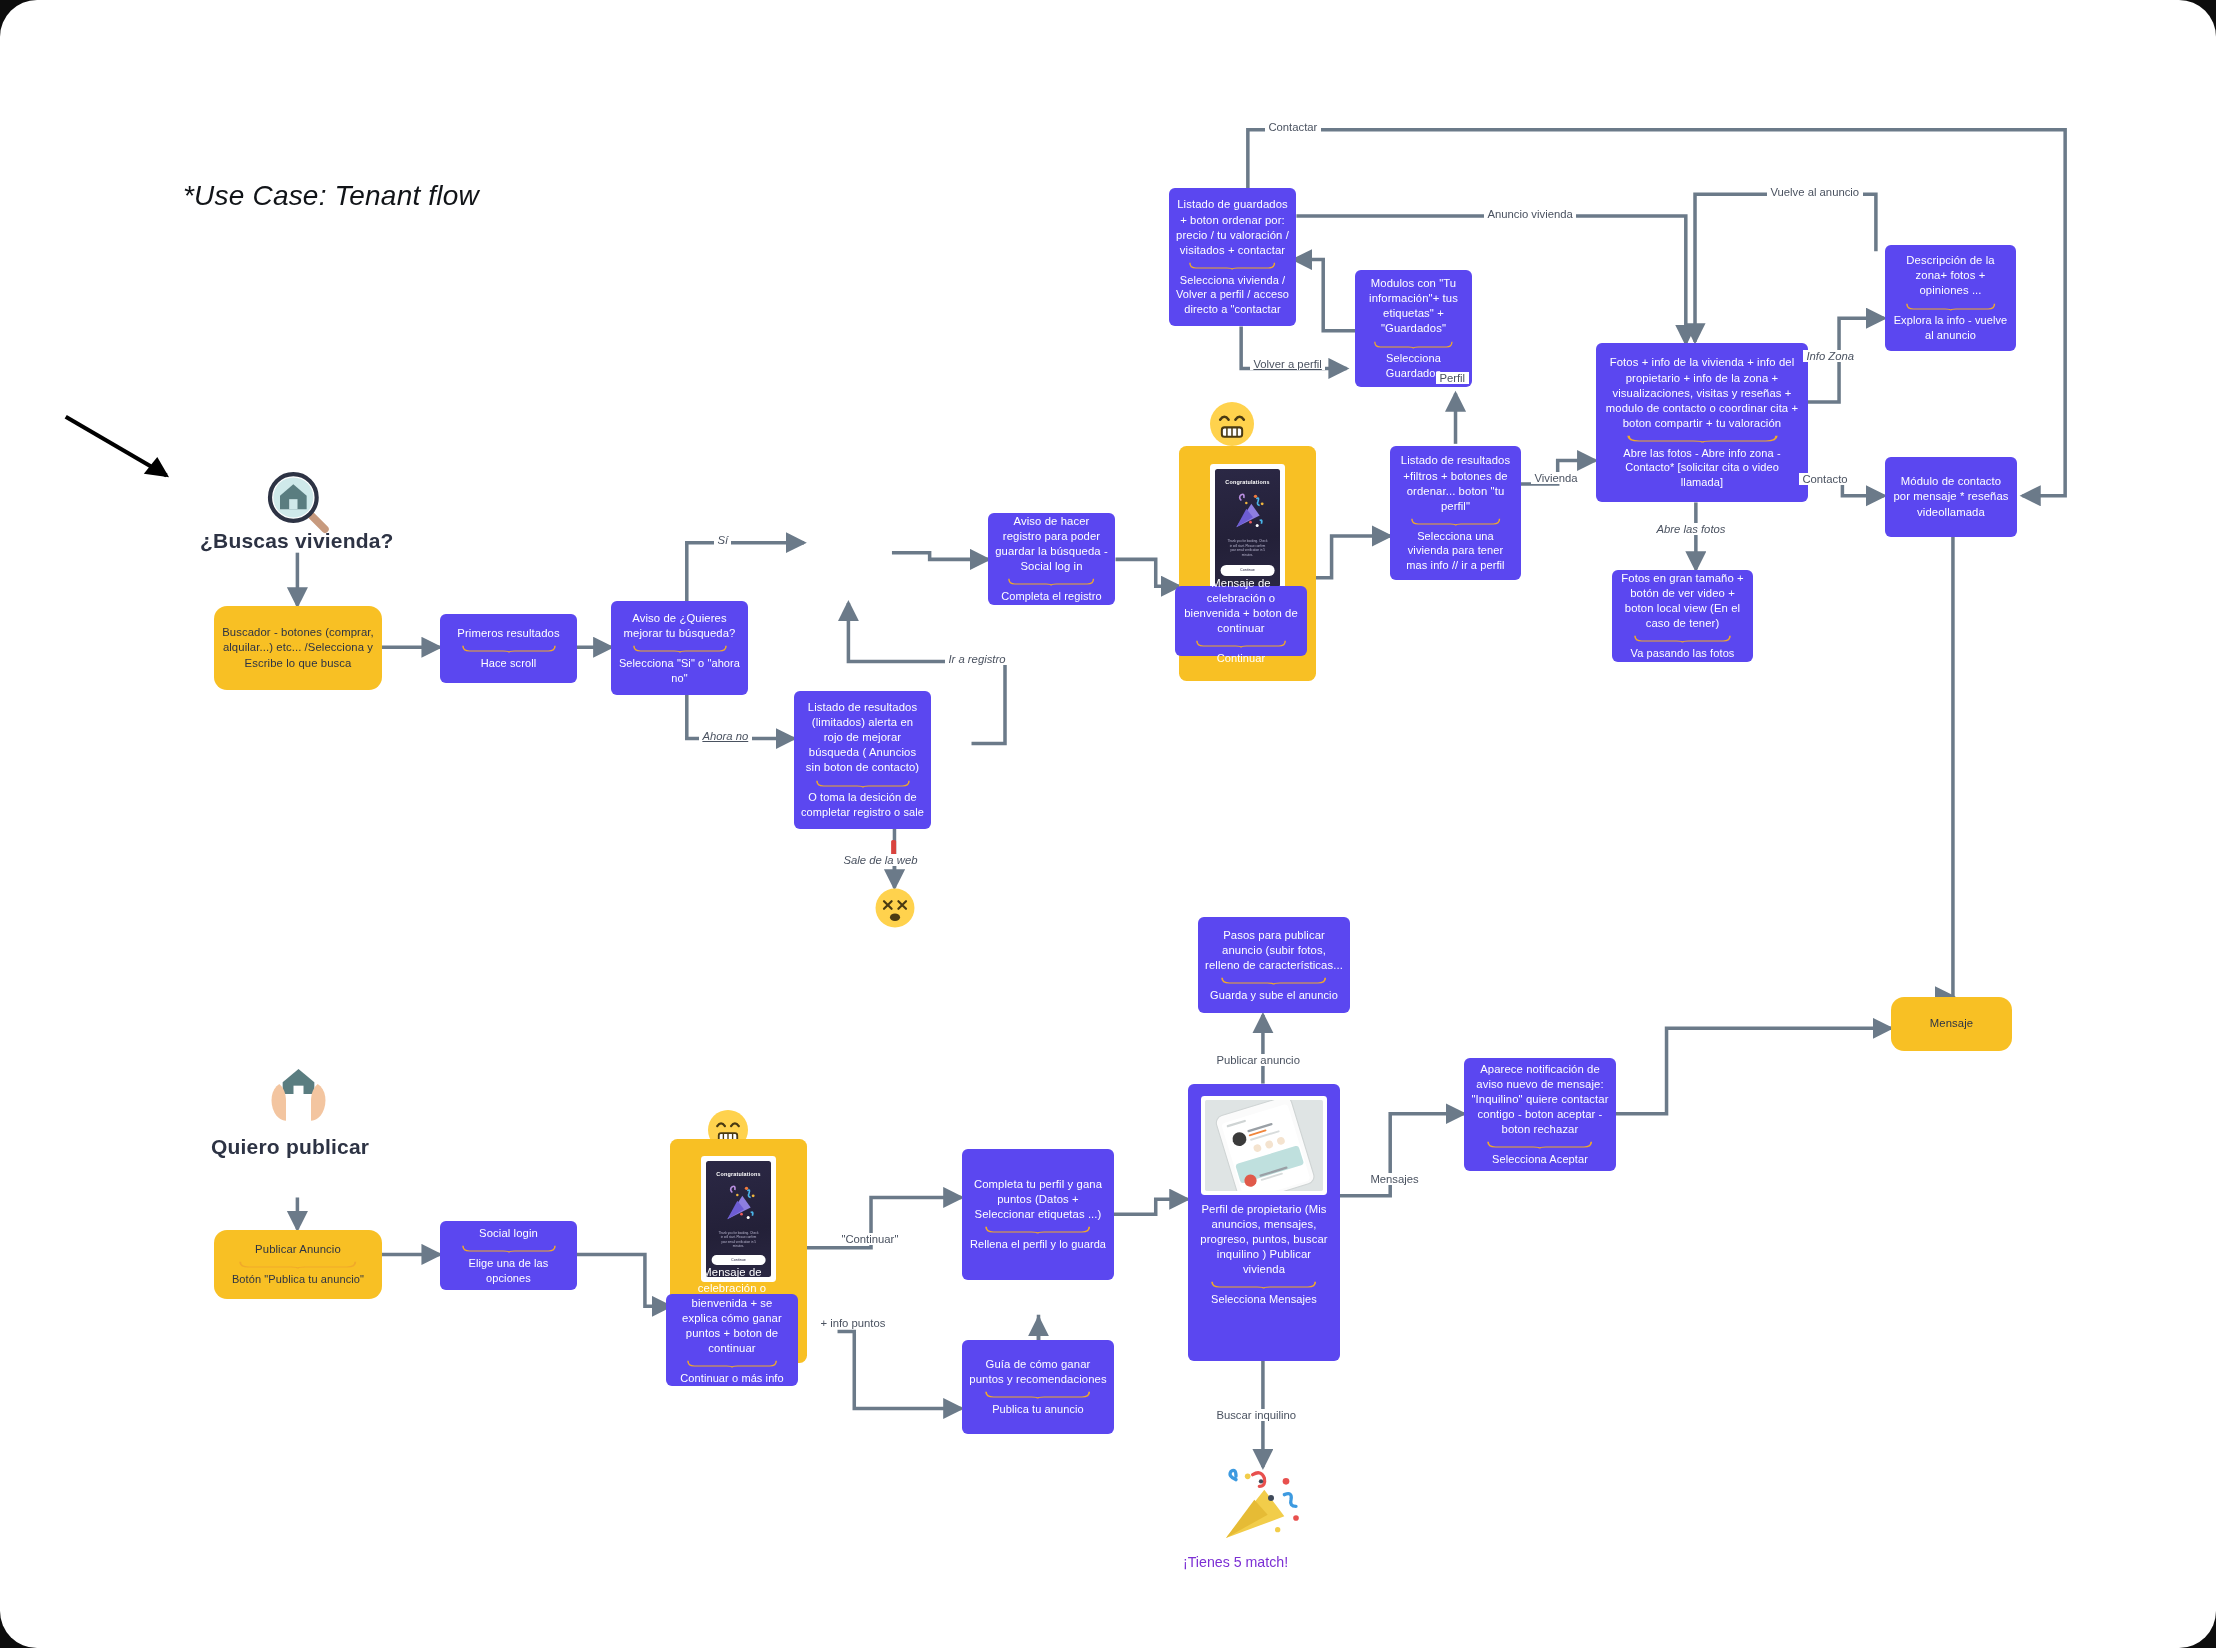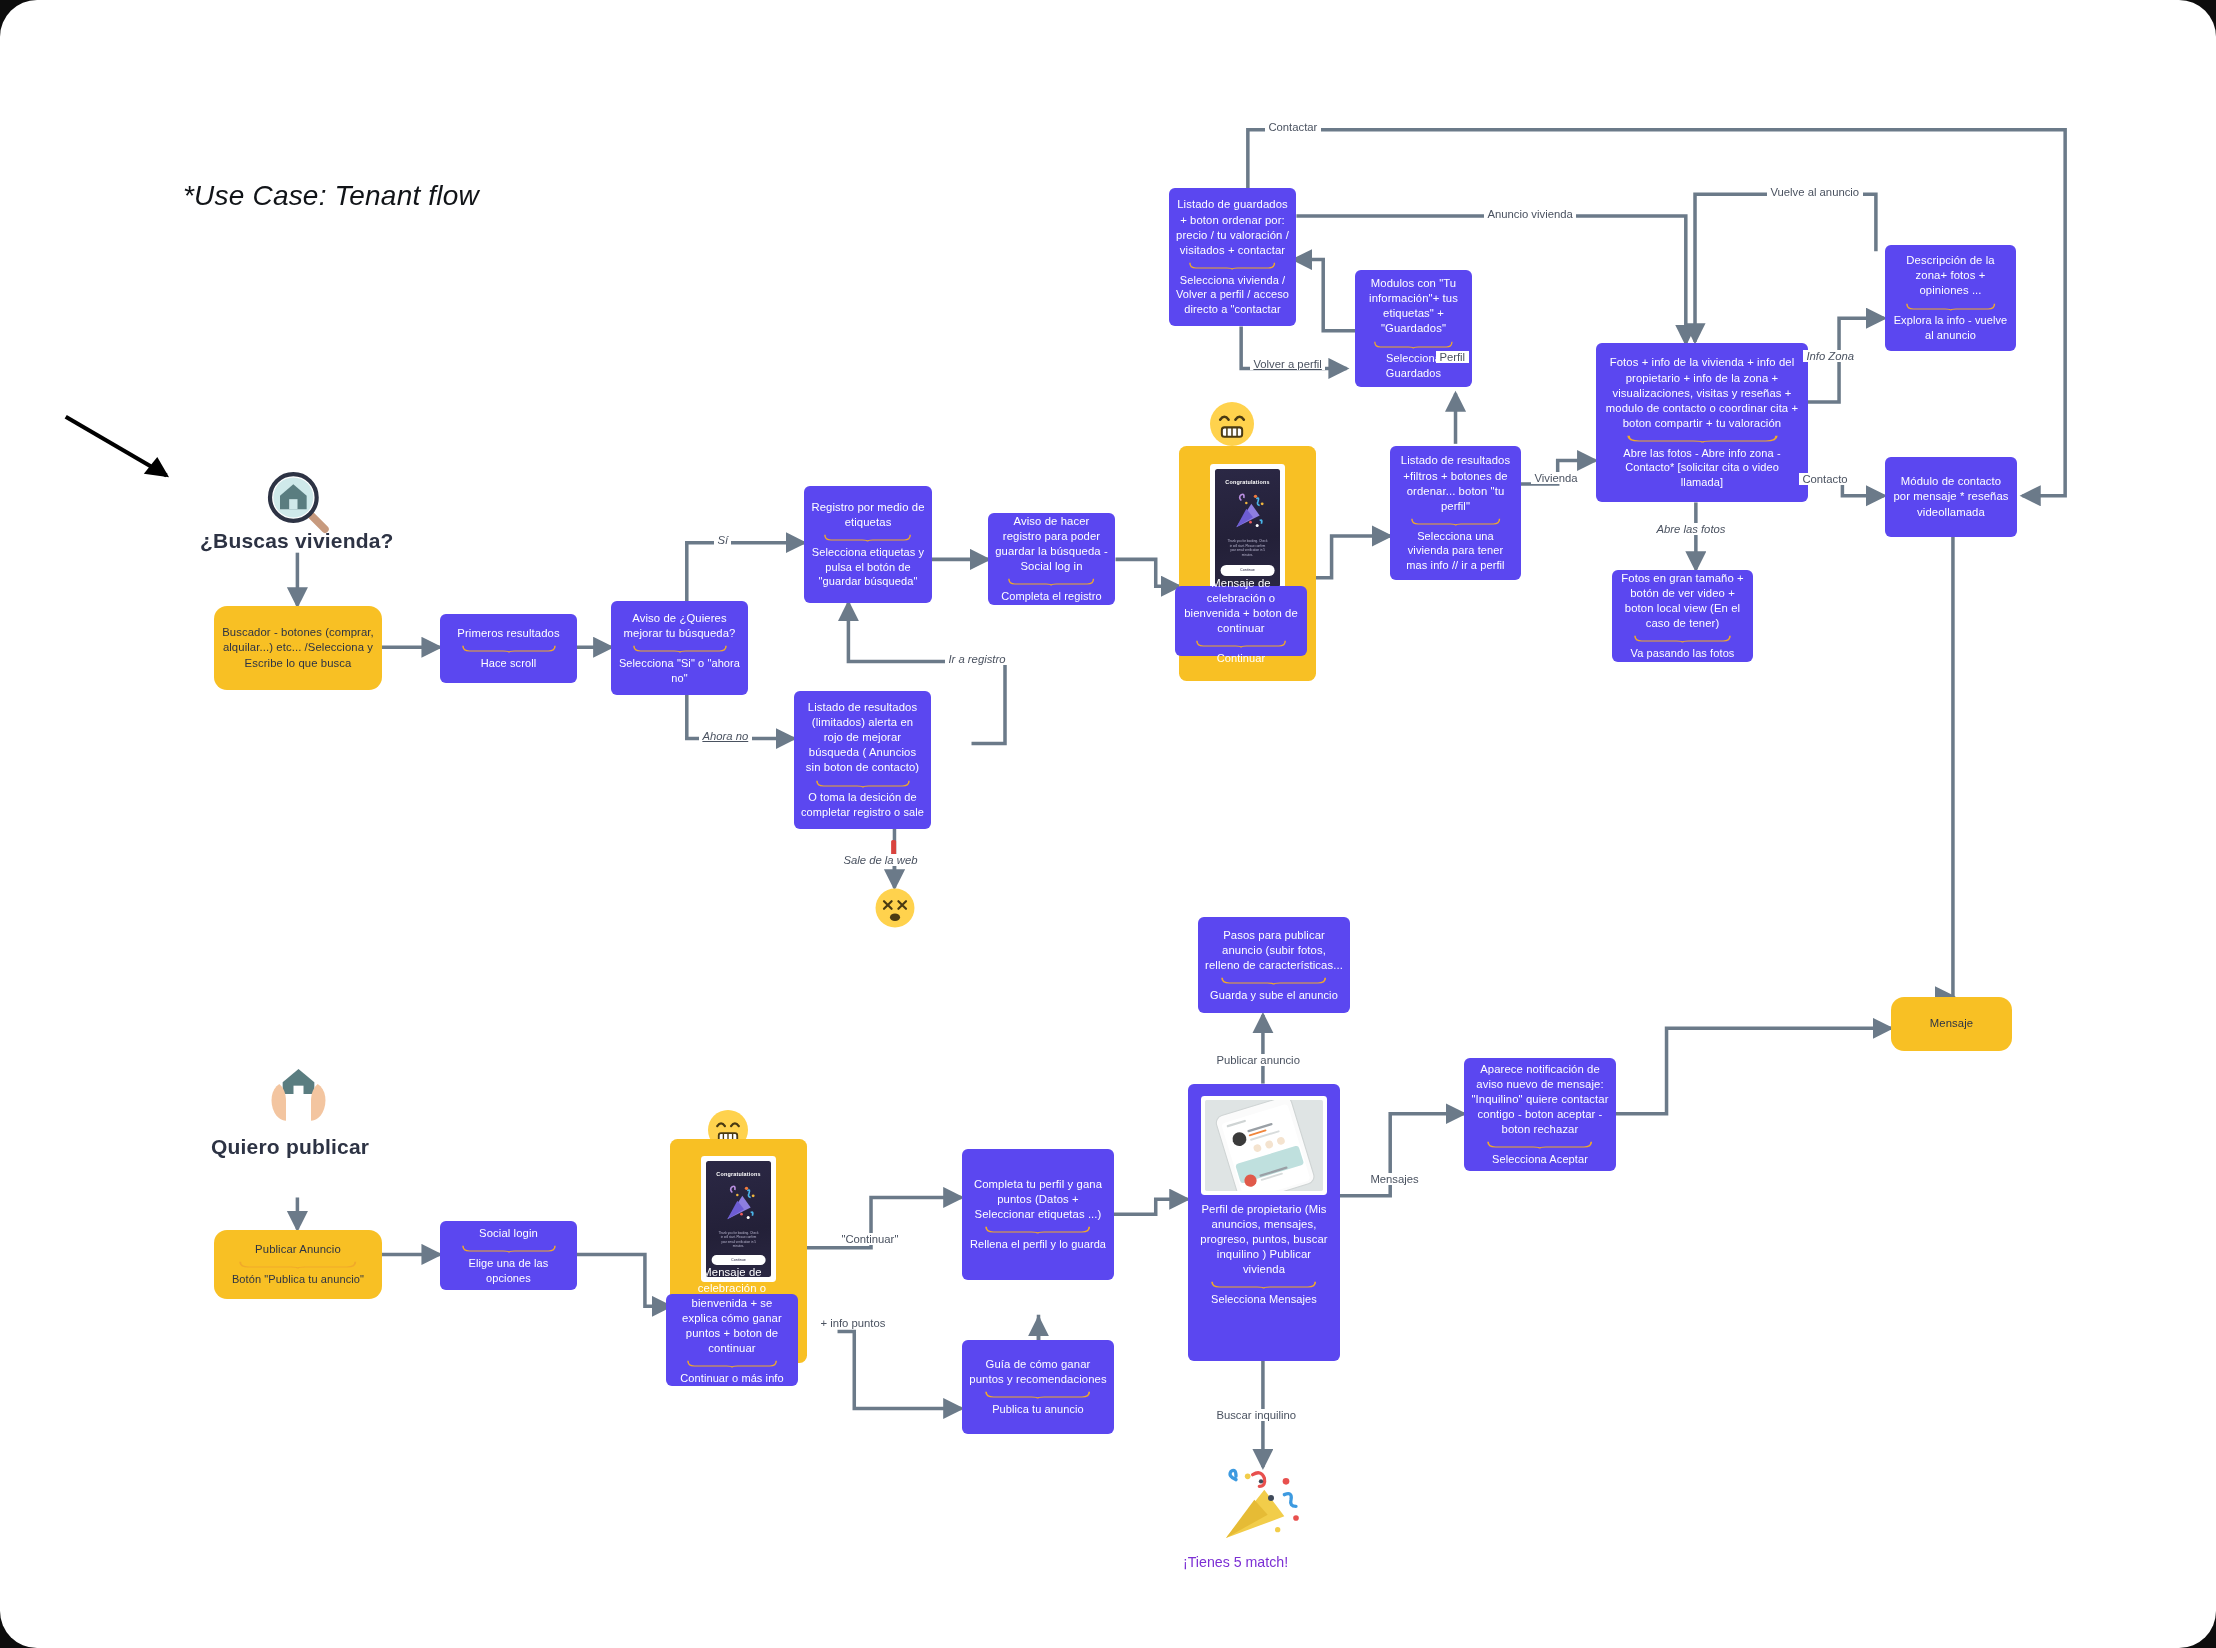--- a/index.html
+++ b/index.html
@@ -244,29 +244,20 @@
   <div class="node purple" style="left:611px;top:601px;width:137px;height:94px;">
     <div class="n-title">Aviso de ¿Quieres mejorar  tu  búsqueda?</div>
     <div class="brace">
         <svg viewBox="0 0 100 10" preserveAspectRatio="none">
           <path d="M1,1 Q1,8 8,8 L44,8 Q50,8 50,10 Q50,8 56,8 L92,8 Q99,8 99,1" fill="none" stroke="#f0a92a" stroke-width="1.6"></path>
         </svg>
       </div>
     <div class="n-sub">Selecciona "Si" o "ahora no"</div>
   </div>
 
-  <div class="node purple" style="left:804px;top:486px;width:128px;height:117px;">
-    <div class="n-title">Registro por medio de etiquetas</div>
-    <div class="brace">
-        <svg viewBox="0 0 100 10" preserveAspectRatio="none">
-          <path d="M1,1 Q1,8 8,8 L44,8 Q50,8 50,10 Q50,8 56,8 L92,8 Q99,8 99,1" fill="none" stroke="#f0a92a" stroke-width="1.6"></path>
-        </svg>
-      </div>
-    <div class="n-sub">Selecciona etiquetas y pulsa el botón de "guardar búsqueda"</div>
-  </div>
 
   <div class="node purple" style="left:988px;top:513px;width:127px;height:92px;">
     <div class="n-title">Aviso de hacer registro para poder guardar la búsqueda - Social log in</div>
     <div class="brace">
         <svg viewBox="0 0 100 10" preserveAspectRatio="none">
           <path d="M1,1 Q1,8 8,8 L44,8 Q50,8 50,10 Q50,8 56,8 L92,8 Q99,8 99,1" fill="none" stroke="#f0a92a" stroke-width="1.6"></path>
         </svg>
       </div>
     <div class="n-sub">Completa el registro</div>
   </div>
@@ -543,21 +534,21 @@
   <div class="match-label" style="left:1183px;top:1554px;">¡Tienes 5 match!</div>
 
   <div class="edge-label" style="left:714px;top:534px;">Sí</div>
   <div class="edge-label" style="left:699px;top:730px;text-decoration:underline;">Ahora no</div>
   <div class="edge-label" style="left:945px;top:653px;">Ir a registro</div>
   <div class="edge-label" style="left:840px;top:854px;">Sale de la web</div>
   <div class="edge-label upright" style="left:1250px;top:358px;text-decoration:underline;">Volver a perfil</div>
   <div class="edge-label upright" style="left:1265px;top:121px;">Contactar</div>
   <div class="edge-label upright" style="left:1484px;top:208px;">Anuncio vivienda</div>
   <div class="edge-label upright" style="left:1767px;top:186px;">Vuelve al anuncio</div>
-  <div class="edge-label upright" style="left:1436px;top:351px;text-align:right;">Perfil</div>
+  <div class="edge-label upright" style="left:1436px;top:372px;text-align:right;">Perfil</div>
   <div class="edge-label upright" style="left:1531px;top:472px;">Vivienda</div>
   <div class="edge-label" style="left:1803px;top:350px;">Info Zona</div>
   <div class="edge-label upright" style="left:1799px;top:473px;">Contacto</div>
   <div class="edge-label" style="left:1653px;top:523px;">Abre las fotos</div>
   <div class="edge-label upright" style="left:838px;top:1233px;">"Continuar"</div>
   <div class="edge-label upright" style="left:817px;top:1317px;">+ info puntos</div>
   <div class="edge-label upright" style="left:1213px;top:1054px;">Publicar anuncio</div>
   <div class="edge-label upright" style="left:1367px;top:1173px;">Mensajes</div>
   <div class="edge-label upright" style="left:1213px;top:1409px;">Buscar inquilino</div>
 

